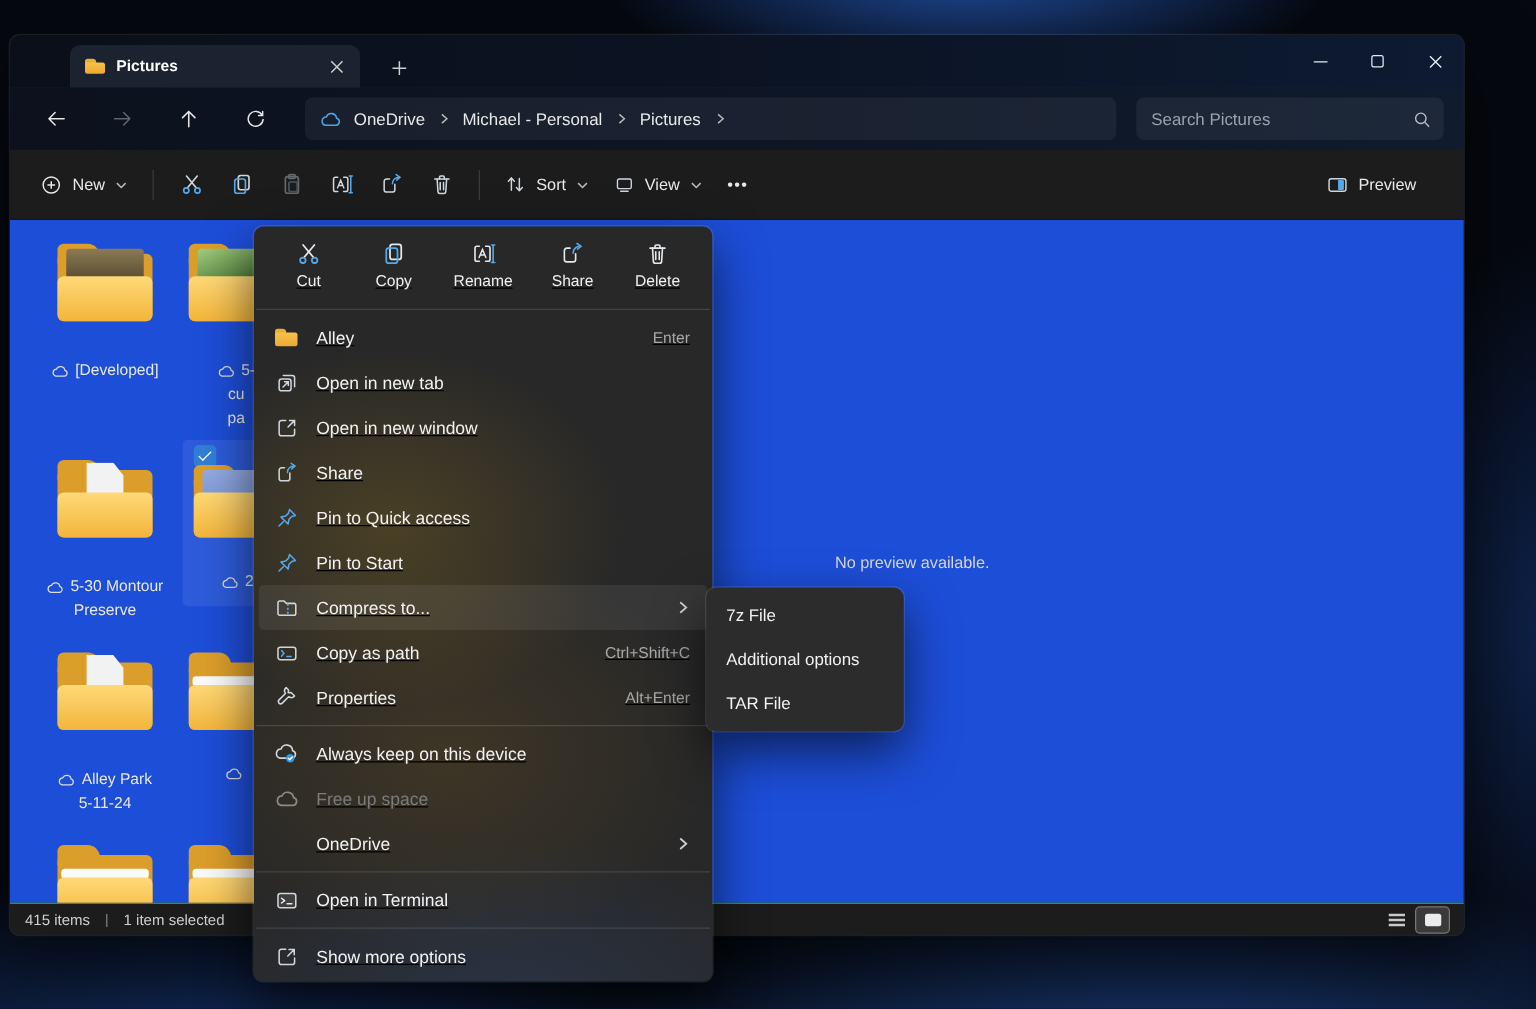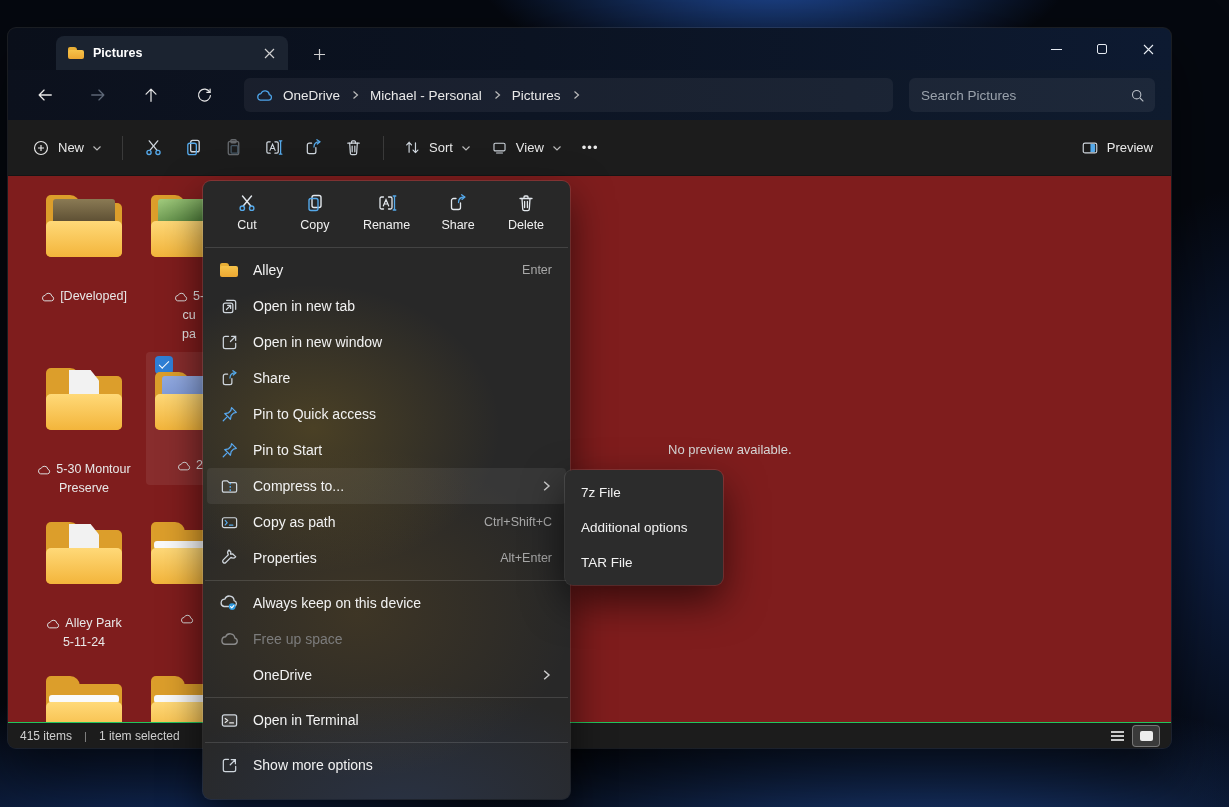--- a/index.html
+++ b/index.html
@@ -39,30 +39,30 @@
   .navbtn { width:34px; height:32px; border-radius:4px; display:flex; align-items:center; justify-content:center; margin-right:19px; flex:none; }
   .crumbbar { flex:1; height:34px; background:rgba(255,255,255,.055); border-radius:6px;
     display:flex; align-items:center; padding:0 12px; gap:10px; margin-left:4px; font-size:13.5px; color:#e9e9e9; }
   .crumb { white-space:nowrap; }
   .searchbox { width:246px; height:34px; background:rgba(255,255,255,.06); border-radius:6px;
     margin-left:16px; display:flex; align-items:center; padding:0 10px 0 12px; flex:none; }
   .searchbox input { flex:1; background:transparent; border:0; outline:0; color:#cfd4da; font-size:13.5px; font-family:inherit; }
   .searchbox input::placeholder { color:#9aa2ac; }
 
   .cmdbar { height:56px; background:#1c1c1c; display:flex; align-items:center;
-    padding:0 8px 0 14px; border-bottom:1px solid #151515; }
+    padding:0 28px 0 14px; border-bottom:1px solid #151515; }
   .tbtn { height:36px; border-radius:4px; display:flex; align-items:center; gap:8px; padding:0 10px;
     color:#e8e8e8; font-size:13px; flex:none; }
   .tico { width:38px; height:36px; display:flex; align-items:center; justify-content:center; border-radius:4px; margin:0 1px; flex:none; }
   .tsep { width:1px; height:24px; background:#3a3a3a; margin:0 10px; flex:none; }
   .dim { opacity:.5; }
   .chev { width:10px; height:10px; flex:none; }
   .more-dots { letter-spacing:1px; color:#e8e8e8; font-size:13px; }
 
-  .content { position:relative; height:546px; background:#7f1d1d; overflow:hidden; }
+  .content { position:relative; height:546px; background:#1d4ed8; overflow:hidden; }
 
   .statusbar { height:26px; background:#1c1c1c; border-top:1px solid #22c55e; display:flex; align-items:center;
     padding:0 12px; font-size:12px; color:#cfcfcf; }
   .st-div { color:#8a8a8a; margin:0 12px; font-size:11px; }
   .viewtoggles { margin-left:auto; display:flex; gap:3px; align-items:center; }
   .vt { width:26px; height:20px; border-radius:3px; display:flex; align-items:center; justify-content:center; }
   .vt.active { background:#3a3a3a; box-shadow:0 0 0 1px #777; }
   .vt-lines { display:flex; flex-direction:column; gap:2px; }
   .vt-lines i { display:block; width:13px; height:2px; background:#c9c9c9; }
   .vt-thumb { width:13px; height:10px; background:#ececec; border-radius:2px; }
@@ -88,27 +88,27 @@
   .sel-tile .folder { width:70px; height:58px; }
   .sel-tile .fcontent { width:56px; }
   .sel-tile .flabel { margin-top:26px; }
   .checkbox { position:absolute; left:9px; top:4px; width:18px; height:18px; background:#2f7fd6; border-radius:4px; }
   .checkbox::after { content:""; position:absolute; left:4px; top:5px; width:9px; height:4px;
     border-left:1.6px solid #fff; border-bottom:1.6px solid #fff; transform:rotate(-45deg); }
 
   .nopreview { position:absolute; left:660px; top:266px; width:280px; color:#d6d6d6; font-size:13px; }
 
   
-  .ctx { position:absolute; left:203px; top:181px; width:367px; border-radius:8px; z-index:40; padding-bottom:16px;
+  .ctx { position:absolute; left:203px; top:181px; width:367px; border-radius:8px; z-index:40; padding-bottom:2px;
     background:
       radial-gradient(260px 200px at 30% 40%, rgba(196,150,26,.22), rgba(196,150,26,0) 72%),
       radial-gradient(300px 230px at 42% 70%, rgba(170,120,24,.17), rgba(170,120,24,0) 72%),
       radial-gradient(330px 170px at 55% 102%, rgba(45,80,150,.25), rgba(45,80,150,0) 75%),
       #282828;
-    box-shadow:0 0 0 1px rgba(255,255,255,.11), 0 16px 40px rgba(0,0,0,.6); }
+    box-shadow:0 0 0 1px rgba(255,255,255,.11), 0 16px 40px rgba(0,0,0,.6);text-decoration:underline; }
   .qrow { height:62px; display:flex; align-items:center; justify-content:space-between; padding:0 24px; }
   .qitem { display:flex; flex-direction:column; align-items:center; gap:5px; color:#f0f0f0; font-size:12.5px; min-width:40px; }
   .msep { height:1px; background:rgba(255,255,255,.13); margin:4px 2px; }
   .mrow { height:36px; display:flex; align-items:center; padding:0 14px 0 12px; margin:0 4px; border-radius:4px;
     color:#f2f2f2; font-size:14px; }
   .mrow.hl { background:rgba(255,255,255,.07);justify-content:flex-end; }
   .mrow.disabled { color:#7c7c7c; }
   .mic { width:20px; height:20px; margin-right:14px; flex:none; display:flex; align-items:center; justify-content:center; }
   .mlabel { flex:1; white-space:nowrap; }
   .msc { color:#a8a8a8; font-size:12.5px; }

